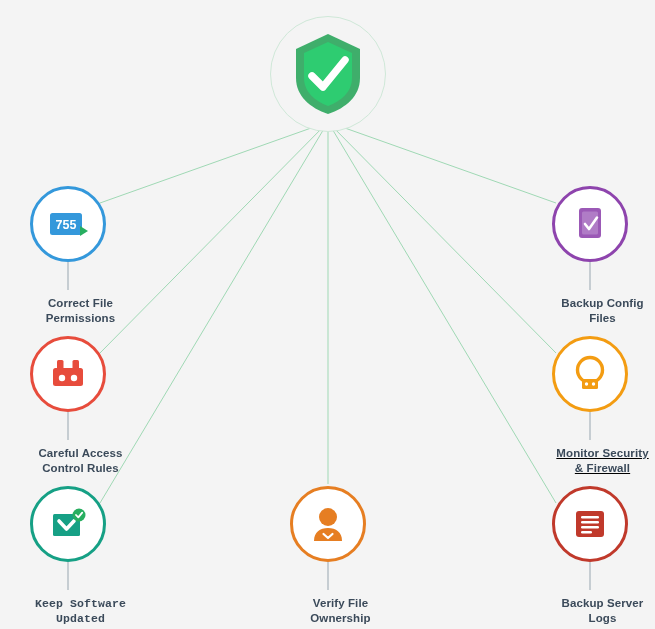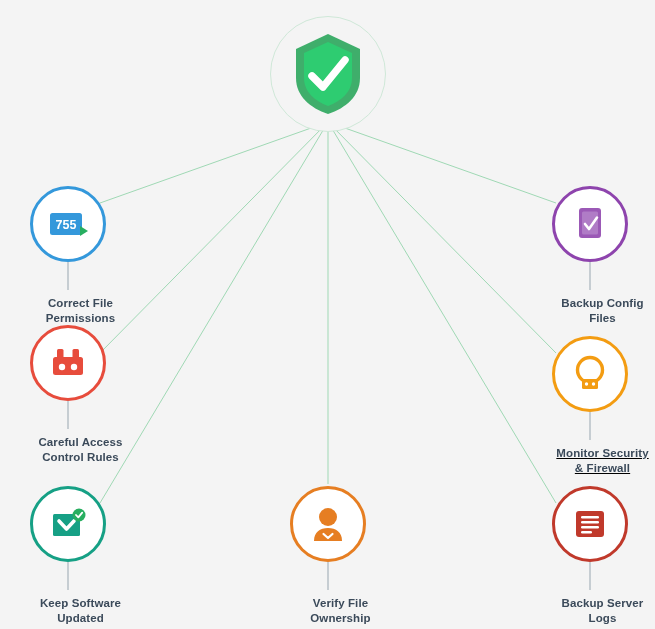--- a/index.html
+++ b/index.html
@@ -118,36 +118,36 @@
         <rect x="4" y="11" width="32" height="22" rx="2.5" fill="#3498db"></rect>
         <path d="M34 24 L42 29 L34 34 Z" fill="#27ae60"></path>
         <text x="20" y="27" text-anchor="middle" fill="#ffffff" font-family="Liberation Sans, sans-serif" font-size="12.5" font-weight="bold">755</text>
       </svg>
     </div>
     <div class="stub" style="background: rgb(198, 205, 210);"></div>
     <div class="node-label">Correct File
 Permissions</div>
   </div>
 
-  <div class="node" id="node-careful-access-control-rules" style="left: 6px; top: 325px;">
+  <div class="node" id="node-careful-access-control-rules" style="left: 6px; top: 336px;">
     <div class="node-circle" style="border-color: rgb(231, 76, 60);">
       <svg class="node-icon" viewBox="0 0 44 44">
         <rect x="11" y="8" width="6.5" height="10" rx="1.5" fill="#e74c3c"></rect>
         <rect x="26.5" y="8" width="6.5" height="10" rx="1.5" fill="#e74c3c"></rect>
         <rect x="7" y="16" width="30" height="18" rx="2.5" fill="#e74c3c"></rect>
         <circle cx="16" cy="26" r="3.2" fill="#ffffff"></circle>
         <circle cx="28" cy="26" r="3.2" fill="#ffffff"></circle>
       </svg>
     </div>
     <div class="stub" style="background: rgb(198, 205, 210);"></div>
     <div class="node-label">Careful Access
 Control Rules</div>
   </div>
 
-  <div class="node" id="node-keep-software-updated" style="left: 6px; top: 486px;">
+  <div class="node" id="node-keep-software-updated" style="left: 6px; top: 486px; font-family: Liberation Mono, monospace;">
     <div class="node-circle" style="border-color: rgb(22, 160, 133);">
       <svg class="node-icon" viewBox="0 0 44 44">
         <rect x="7" y="12" width="27" height="22" rx="1.5" fill="#16a085"></rect>
         <path d="M13 19 L20.5 27 L28 19" stroke="#ffffff" stroke-width="3.6" fill="none" stroke-linecap="round" stroke-linejoin="round"></path>
         <circle cx="33" cy="13" r="6.5" fill="#27ae60"></circle>
         <path d="M30 13 L32.3 15.4 L36.2 10.6" stroke="#ffffff" stroke-width="1.8" fill="none" stroke-linecap="round" stroke-linejoin="round"></path>
       </svg>
     </div>
     <div class="stub" style="background: rgb(198, 205, 210);"></div>
     <div class="node-label">Keep Software

